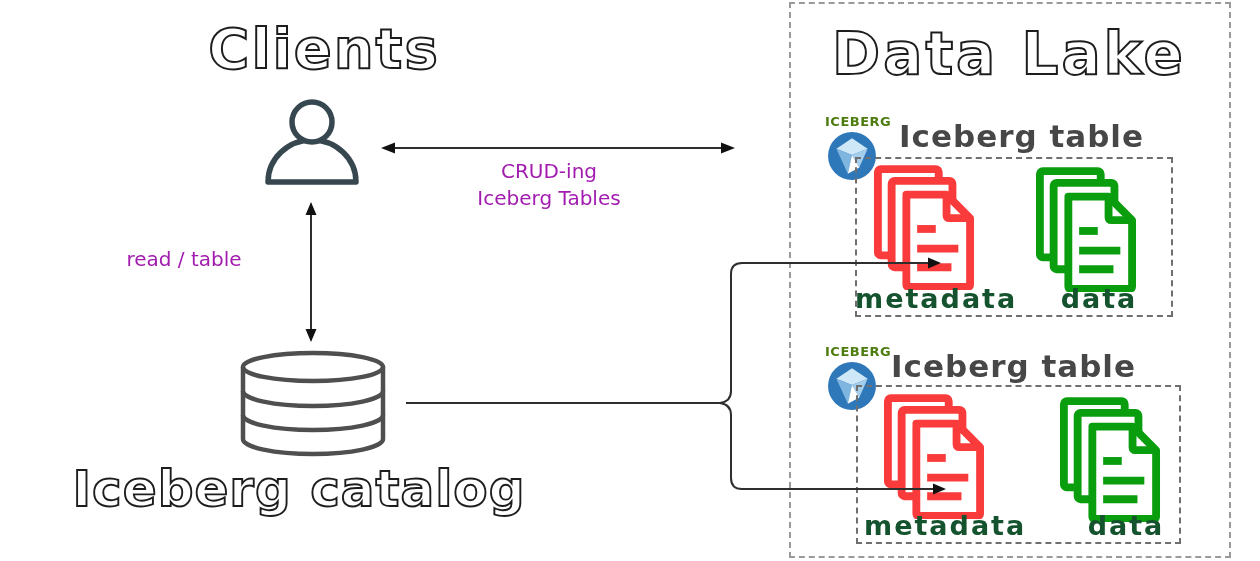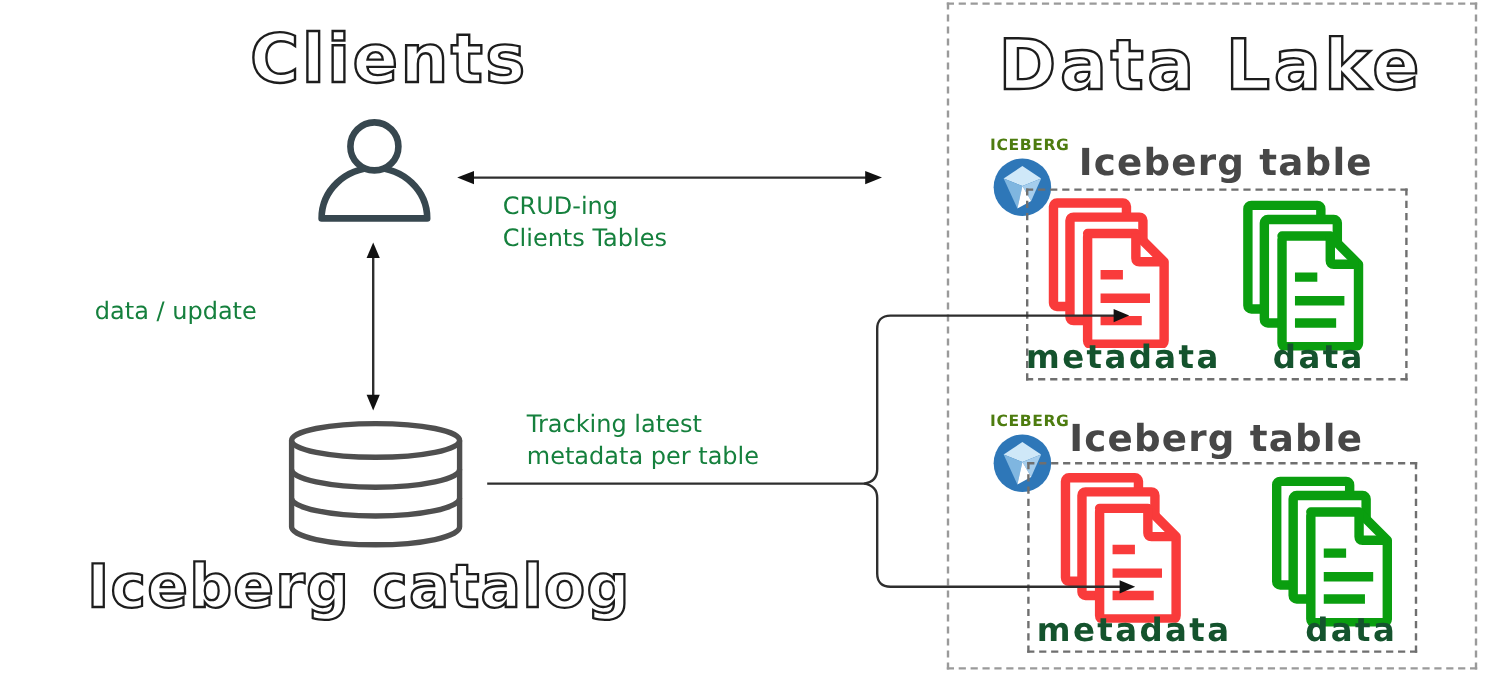--- a/index.html
+++ b/index.html
@@ -20,21 +20,21 @@
   
   .table-heading{
     color:#474747;font-size:31px;font-weight:600;letter-spacing:1px;
     text-align:center;white-space:nowrap;
   }
   .file-label{
     color:#14532d;font-size:27px;font-weight:700;letter-spacing:2px;
     text-align:center;white-space:nowrap;
   }
   .edge-label{
-    color:#15803d;font-size:20px;line-height:27px;text-align:left;white-space:nowrap;
+    color:#a21caf;font-size:20px;line-height:27px;text-align:center;white-space:nowrap;
   }
   .iceberg-word{
     color:#4d7c0f;font-size:13px;font-weight:bold;letter-spacing:.5px;white-space:nowrap;
   }
   .stack-red{color:#f93b3b;}
   .stack-green{color:#0a9e0f;}
   svg{display:block;}
   #connector-layer{pointer-events:none;z-index:5;}
 </style>
 </head>
@@ -59,31 +59,27 @@
       <path d="M4,65 a70,15 0 0 0 140,0"></path>
     </g>
   </svg>
 
   <svg class="abs heading-svg" style="left:50px;top:452px;" width="460" height="72" viewBox="0 0 460 72">
     <text x="230" y="54" text-anchor="middle" font-size="50" letter-spacing="1" stroke-width="1.9">Iceberg catalog</text>
   </svg>
 
   <div class="abs edge-label" style="left:400px;top:158px;width:260px;">
     <div>CRUD-ing</div>
-    <div>Clients Tables</div>
+    <div>Iceberg Tables</div>
   </div>
 
   <div class="abs edge-label" style="left:60px;top:246px;width:210px;">
-    <div>data / update</div>
+    <div>read / table</div>
   </div>
 
-  <div class="abs edge-label" style="left:420px;top:340px;width:230px;">
-    <div>Tracking latest</div>
-    <div>metadata per table</div>
-  </div>
 
   <div class="abs outer-box" style="left:770px;top:2px;width:438px;height:552px;"></div>
 
   <svg class="abs heading-svg" style="left:790px;top:14px;" width="400" height="80" viewBox="0 0 400 80">
     <text x="200" y="60" text-anchor="middle" font-size="58" letter-spacing="3" stroke-width="2">Data Lake</text>
   </svg>
 
   <div class="abs iceberg-word" style="left:806px;top:114px;">ICEBERG</div>
   <svg class="abs" style="left:808px;top:131px;" width="50" height="50" viewBox="0 0 48 48">
     <circle cx="24" cy="24" r="23" fill="#2e77b8"></circle>

